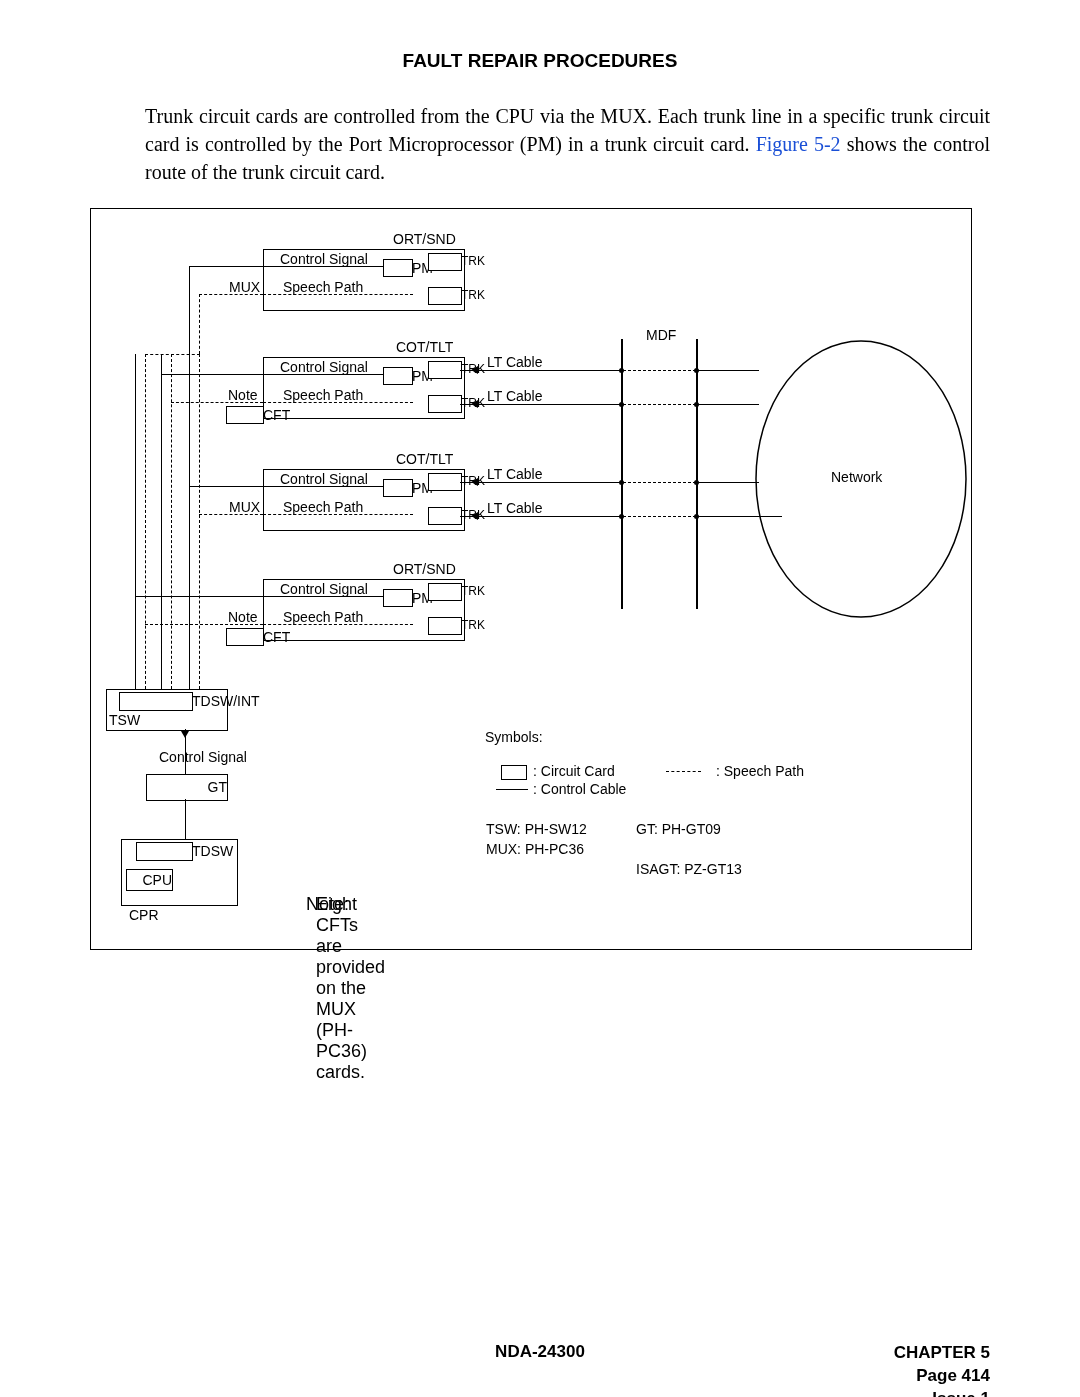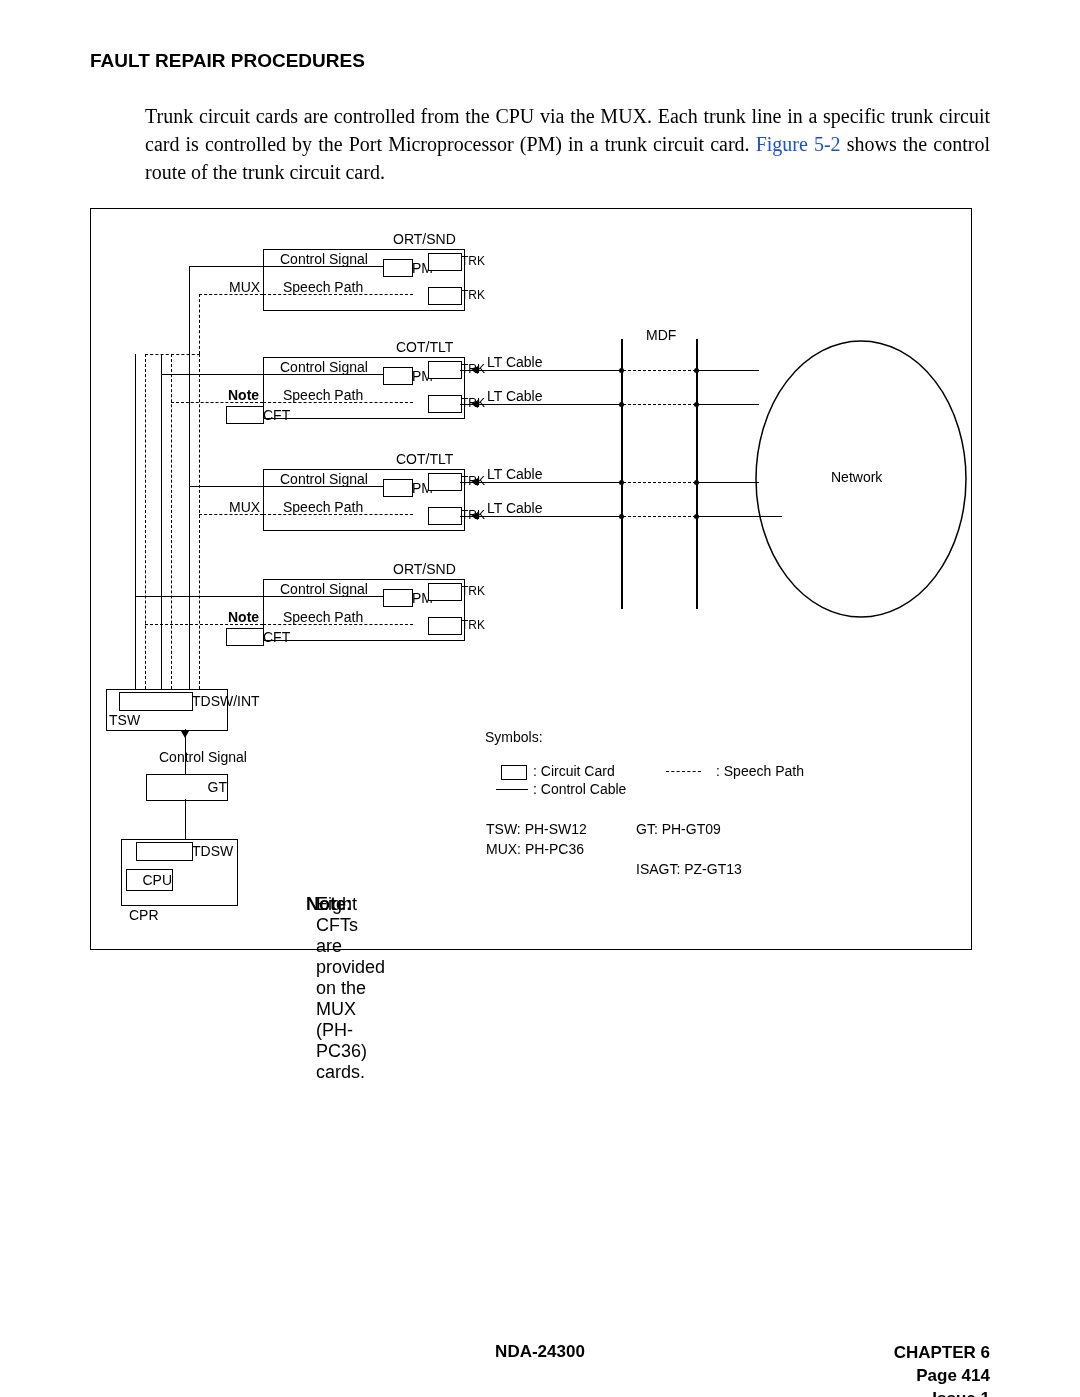--- a/index.html
+++ b/index.html
@@ -1,33 +1,33 @@
 <!DOCTYPE html>
 <html><head>
 <meta charset="utf-8">
 <style>
 html,body{margin:0;padding:0;background:#fff;font-family:"Times New Roman",Times,serif;color:#000}
 body{width:1080px;height:1397px;position:relative}
 .page{position:absolute;left:90px;top:50px;width:900px}
-.hdr{font-family:Arial,Helvetica,sans-serif;font-weight:bold;font-size:19px;text-align:left;margin-bottom:30px}
+.hdr{font-family:Arial,Helvetica,sans-serif;font-weight:bold;font-size:19px;text-align:center;margin-bottom:30px}
 .sec{font-family:Arial,Helvetica,sans-serif;font-weight:bold;font-size:19px;margin:0 0 22px 30px}
 .para{font-size:20px;line-height:1.4;margin:0 0 22px 55px;text-align:justify}
 .figref{color:#1a4fd6}
 .figure{border:1px solid #000;width:880px;height:740px;position:relative;margin:0 0 10px 0;font-family:Arial,Helvetica,sans-serif;font-size:14px}
 .figure *{position:absolute}
 .figcap{font-family:Arial,Helvetica,sans-serif;font-weight:bold;font-size:17px;text-align:center;width:880px;margin-top:8px}
 .footer{position:absolute;left:90px;bottom:55px;width:900px;font-family:Arial,Helvetica,sans-serif;font-weight:bold;font-size:17px}
 .fcenter{position:absolute;left:50%;transform:translateX(-50%)}
 .fright{position:absolute;right:0;text-align:right;line-height:1.35}
 .box{border:1px solid #000;background:#fff;text-align:right}
 .ln{background:#000;height:1px}
 .vln{background:#000;width:1px}
 .dashH{border-top:1px dashed #000;height:0}
 .dashV{border-left:1px dashed #000;width:0}
-.bold{font-weight:bold}
+.bold{font-weight:normal}
 .arrowL{width:0;height:0;border-top:4px solid transparent;border-bottom:4px solid transparent;border-right:7px solid #000}
 .arrowD{width:0;height:0;border-left:4px solid transparent;border-right:4px solid transparent;border-top:7px solid #000}
 .dot{width:5px;height:5px;border-radius:50%;background:#000}
 svg.ellipse{overflow:visible}
 </style>
 </head>
 <body>
 
 <div class="page">
  <div class="hdr">FAULT REPAIR PROCEDURES</div>
@@ -201,17 +201,17 @@
   <div style="left:215px;top:685px;font-size:18px">
     <span class="bold">Note:</span>&nbsp;&nbsp;<span>Eight CFTs are provided on the MUX (PH-PC36) cards.</span>
   </div>
  </div>
 
 </div>
 
 <div class="footer">
  <div class="fcenter">NDA-24300</div>
  <div class="fright">
-   <div>CHAPTER 6</div>
+   <div>CHAPTER 5</div>
    <div>Page 414</div>
    <div>Issue 1</div>
  </div>
 </div>
 
 </body></html>

